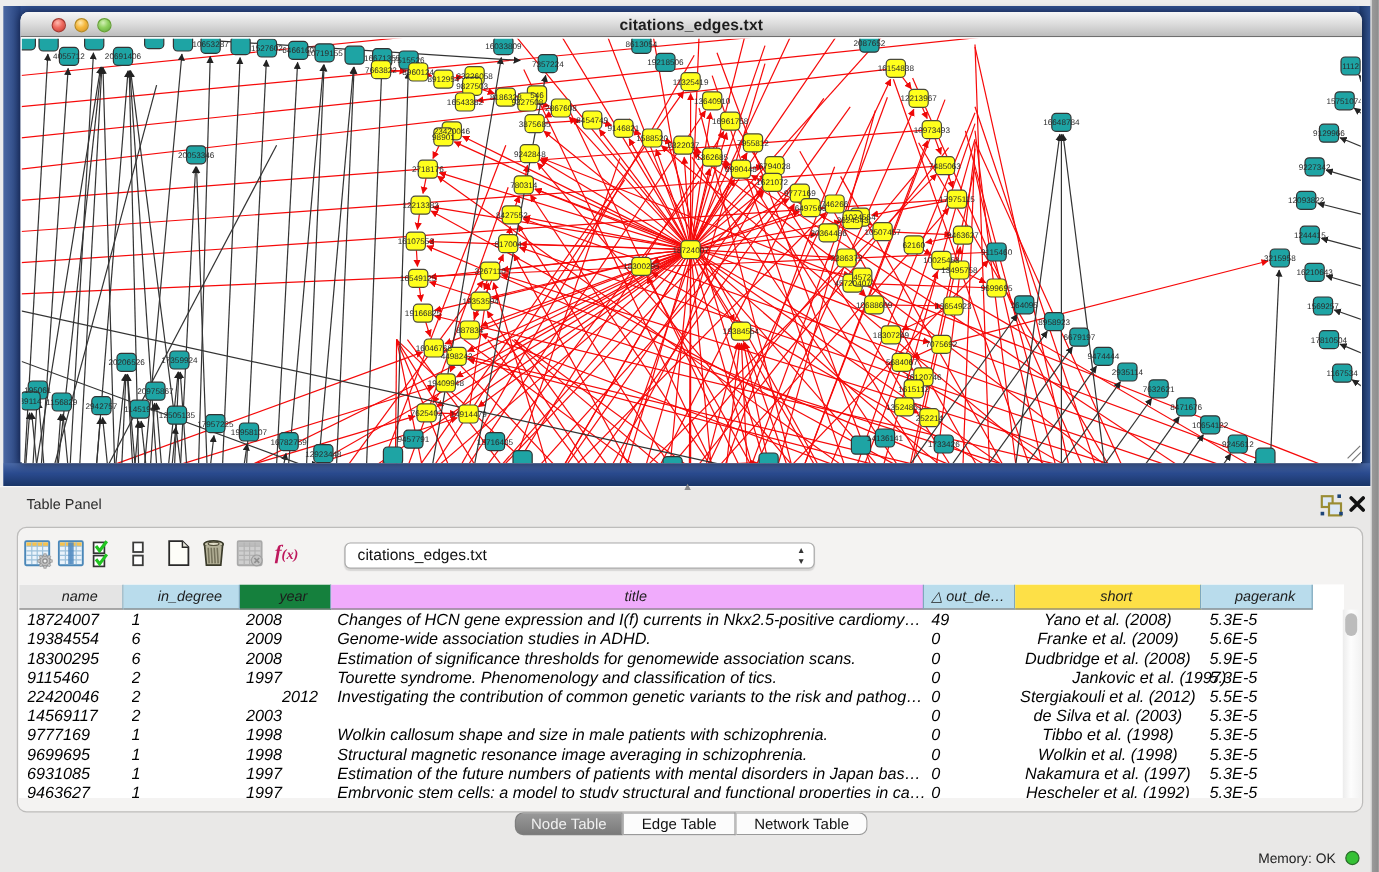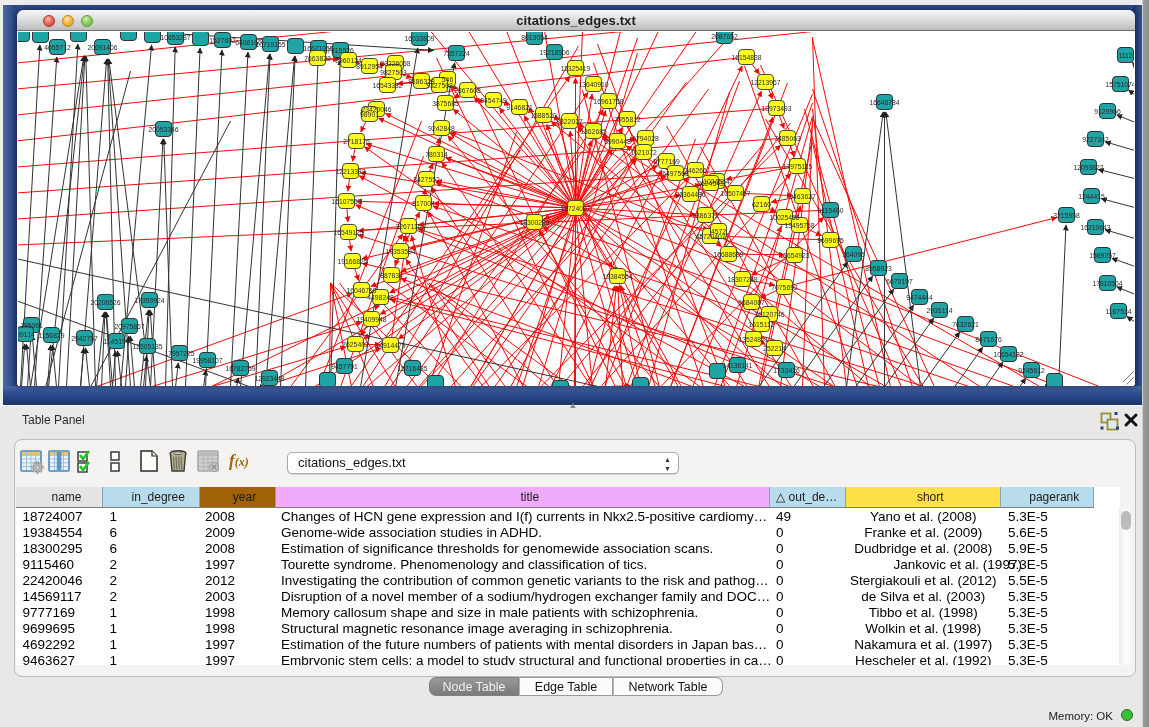--- a/index.html
+++ b/index.html
@@ -43,21 +43,21 @@
     background:#f4f3f2; border:1px solid #bdbcbb; border-radius:8px; }
 
   #combo { left:272px; top:12px; width:392px; height:22px; background:#fff;
     border:1px solid #a9a9a9; border-radius:5px; font-size:13px; color:#111;
     line-height:20px; padding-left:10px;
     box-shadow:0 1px 1px rgba(0,0,0,.12); }
   #combo .arr { position:absolute; right:7px; top:2px; font-size:7px;
     color:#333; line-height:9px; }
 
   #tbl { left:1px; top:47px; width:1104px; height:178px; background:#fff;
-    overflow:hidden; }
+    overflow:hidden;font-style:italic; }
   .hc { position:absolute; top:0; height:21px; font-size:12px; color:#1c1c1c;
     text-align:center; line-height:21px; background:#b9dcec; padding-left:15px;
     border-right:1px solid #7fa8bc; border-bottom:1px solid #7d7d7d;
     overflow:hidden; }
   .tc { position:absolute; height:16px; line-height:16px; overflow:hidden;
     font-size:13.5px; color:#000; white-space:nowrap; }
 
   #vsb { left:1104px; top:68px; width:15px; height:157px;
     background:linear-gradient(90deg,#ececec,#fdfdfd 45%,#f2f2f2); }
   #vsbthumb { left:2px; top:3px; width:10px; height:19px; background:#bcbcbc;
@@ -788,26 +788,26 @@
         <line x1="2" y1="5.2" x2="20" y2="5.2" stroke="#b3b3b3" stroke-width="1"></line>
         <line x1="2" y1="9" x2="20" y2="9" stroke="#b3b3b3" stroke-width="1"></line>
         <line x1="2" y1="12.8" x2="20" y2="12.8" stroke="#b3b3b3" stroke-width="1"></line>
         <line x1="2" y1="16.6" x2="20" y2="16.6" stroke="#b3b3b3" stroke-width="1"></line>
         <line x1="6.5" y1="2" x2="6.5" y2="20" stroke="#b3b3b3" stroke-width="1"></line>
         <line x1="11" y1="2" x2="11" y2="20" stroke="#b3b3b3" stroke-width="1"></line>
         <line x1="15.5" y1="2" x2="15.5" y2="20" stroke="#b3b3b3" stroke-width="1"></line>
         <circle cx="17" cy="17" r="4.5" fill="#c4c4c4" stroke="#9e9e9e"></circle>
         <path d="M15 15 L19 19 M19 15 L15 19" stroke="#8f8f8f" stroke-width="1.4"></path>
       </svg>
-<div class="ic" style="left:214px;top:11px;font-family:'Liberation Serif',serif;font-style:italic;font-weight:700;font-size:17px;color:#a16207;">f<span style="font-size:12px;">(x)</span></div>
+<div class="ic" style="left:214px;top:11px;font-family:'Liberation Serif',serif;font-style:italic;font-weight:700;font-size:17px;color:#be185d;">f<span style="font-size:12px;">(x)</span></div>
     <div id="combo" class="abs">citations_edges.txt<span class="arr">▲<br>▼</span></div>
     <div id="tbl" class="abs">
       <div class="hc" style="left:0.0px;width:87.0px;background:#e4e4e4;">name</div>
 <div class="hc" style="left:87.0px;width:96.5px;background:#b9dcec;">in_degree</div>
-<div class="hc" style="left:183.5px;width:76.0px;background:#a16207;">year</div>
+<div class="hc" style="left:183.5px;width:76.0px;background:#15803d;">year</div>
 <div class="hc" style="left:259.5px;width:494.5px;background:#f0abfc;">title</div>
 <div class="hc" style="left:754.0px;width:75.5px;background:#b9dcec;text-align:left;padding-left:6px;">△ out_de…</div>
 <div class="hc" style="left:829.5px;width:155.5px;background:#fde047;">short</div>
 <div class="hc" style="left:985.0px;width:92.5px;background:#b9dcec;">pagerank</div>
 <div class="tc" style="left:6.5px;top:22px;width:80px;">18724007</div>
 <div class="tc" style="left:93.6px;top:22px;width:60px;">1</div>
 <div class="tc" style="left:189.0px;top:22px;width:60px;">2008</div>
 <div class="tc" style="left:265.0px;top:22px;width:492px;">Changes of HCN gene expression and I(f) currents in Nkx2.5-positive cardiomy…</div>
 <div class="tc" style="left:760.0px;top:22px;width:60px;">49</div>
 <div class="tc" style="left:829.5px;top:22px;width:155.5px;text-align:center;">Yano et al. (2008)</div>
@@ -828,47 +828,46 @@
 <div class="tc" style="left:992.0px;top:54px;width:80px;">5.9E-5</div>
 <div class="tc" style="left:6.5px;top:70px;width:80px;">9115460</div>
 <div class="tc" style="left:93.6px;top:70px;width:60px;">2</div>
 <div class="tc" style="left:189.0px;top:70px;width:60px;">1997</div>
 <div class="tc" style="left:265.0px;top:70px;width:492px;">Tourette syndrome. Phenomenology and classification of tics.</div>
 <div class="tc" style="left:760.0px;top:70px;width:60px;">0</div>
 <div class="tc" style="left:864px;top:70px;width:155.5px;text-align:center;">Jankovic et al. (1997)</div>
 <div class="tc" style="left:992.0px;top:70px;width:80px;">5.3E-5</div>
 <div class="tc" style="left:6.5px;top:86px;width:80px;">22420046</div>
 <div class="tc" style="left:93.6px;top:86px;width:60px;">2</div>
-<div class="tc" style="left:189.0px;top:86px;width:60px;">2012</div>
+<div class="tc" style="left:189.0px;top:86px;width:60px;text-align:right;">2012</div>
 <div class="tc" style="left:265.0px;top:86px;width:492px;">Investigating the contribution of common genetic variants to the risk and pathog…</div>
 <div class="tc" style="left:760.0px;top:86px;width:60px;">0</div>
 <div class="tc" style="left:829.5px;top:86px;width:155.5px;text-align:center;">Stergiakouli et al. (2012)</div>
 <div class="tc" style="left:992.0px;top:86px;width:80px;">5.5E-5</div>
 <div class="tc" style="left:6.5px;top:102px;width:80px;">14569117</div>
 <div class="tc" style="left:93.6px;top:102px;width:60px;">2</div>
 <div class="tc" style="left:189.0px;top:102px;width:60px;">2003</div>
-<div class="tc" style="left:265.0px;top:102px;width:492px;">Disruption of a novel member of a sodium/hydrogen exchanger family and DOC…</div>
 <div class="tc" style="left:760.0px;top:102px;width:60px;">0</div>
 <div class="tc" style="left:829.5px;top:102px;width:155.5px;text-align:center;">de Silva et al. (2003)</div>
 <div class="tc" style="left:992.0px;top:102px;width:80px;">5.3E-5</div>
 <div class="tc" style="left:6.5px;top:118px;width:80px;">9777169</div>
 <div class="tc" style="left:93.6px;top:118px;width:60px;">1</div>
 <div class="tc" style="left:189.0px;top:118px;width:60px;">1998</div>
-<div class="tc" style="left:265.0px;top:118px;width:492px;">Memory callosum shape and size in male patients with schizophrenia.</div>
+<div class="tc" style="left:265.0px;top:118px;width:492px;">Wolkin callosum shape and size in male patients with schizophrenia.</div>
 <div class="tc" style="left:760.0px;top:118px;width:60px;">0</div>
 <div class="tc" style="left:829.5px;top:118px;width:155.5px;text-align:center;">Tibbo et al. (1998)</div>
 <div class="tc" style="left:992.0px;top:118px;width:80px;">5.3E-5</div>
 <div class="tc" style="left:6.5px;top:134px;width:80px;">9699695</div>
 <div class="tc" style="left:93.6px;top:134px;width:60px;">1</div>
 <div class="tc" style="left:189.0px;top:134px;width:60px;">1998</div>
 <div class="tc" style="left:265.0px;top:134px;width:492px;">Structural magnetic resonance image averaging in schizophrenia.</div>
 <div class="tc" style="left:760.0px;top:134px;width:60px;">0</div>
 <div class="tc" style="left:829.5px;top:134px;width:155.5px;text-align:center;">Wolkin et al. (1998)</div>
 <div class="tc" style="left:992.0px;top:134px;width:80px;">5.3E-5</div>
-<div class="tc" style="left:6.5px;top:150px;width:80px;">4692292</div>
+<div class="tc" style="left:6.5px;top:150px;width:80px;">6931085</div>
 <div class="tc" style="left:93.6px;top:150px;width:60px;">1</div>
 <div class="tc" style="left:189.0px;top:150px;width:60px;">1997</div>
 <div class="tc" style="left:265.0px;top:150px;width:492px;">Estimation of the future numbers of patients with mental disorders in Japan bas…</div>
 <div class="tc" style="left:760.0px;top:150px;width:60px;">0</div>
 <div class="tc" style="left:829.5px;top:150px;width:155.5px;text-align:center;">Nakamura et al. (1997)</div>
 <div class="tc" style="left:992.0px;top:150px;width:80px;">5.3E-5</div>
 <div class="tc" style="left:6.5px;top:166px;width:80px;">9463627</div>
 <div class="tc" style="left:93.6px;top:166px;width:60px;">1</div>
 <div class="tc" style="left:189.0px;top:166px;width:60px;">1997</div>
 <div class="tc" style="left:265.0px;top:166px;width:492px;">Embryonic stem cells: a model to study structural and functional properties in ca…</div>

